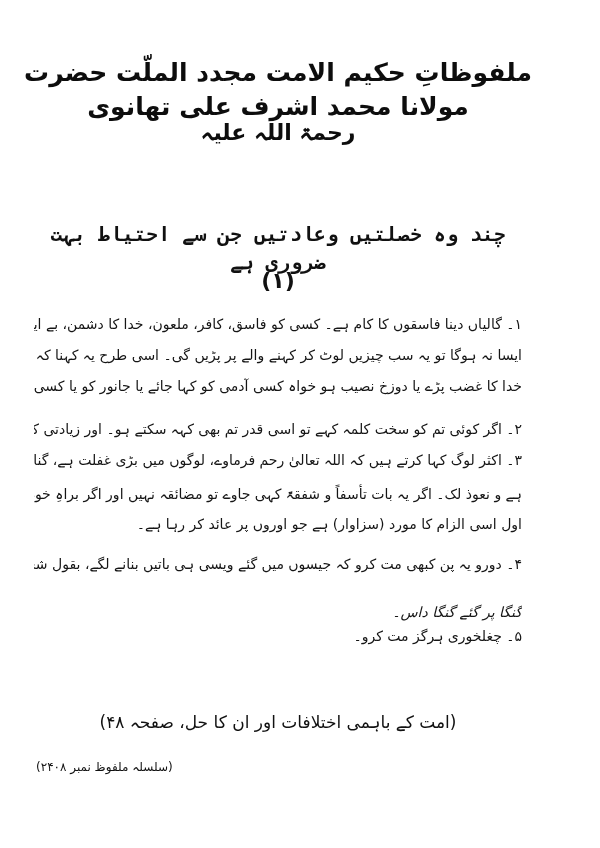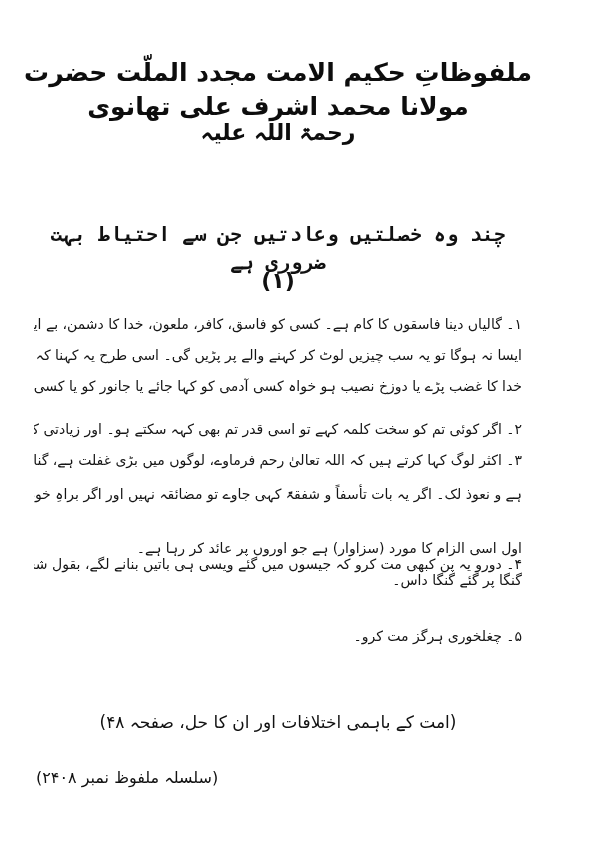--- a/index.html
+++ b/index.html
@@ -87,23 +87,22 @@
       text-align: center;
       direction: rtl;
       font-size: 17px;
       line-height: 20px;
     }
     .footer-series {
       position: absolute;
       top: 758px;
       left: 36px;
       direction: rtl;
-      font-size: 16px;
+      font-size: 12px;
       line-height: 18px;
-      margin-top: 11px;
     }
   </style>
 </head>
 <body>
 
 <div class="page">
 
   <div class="title title-line1">ملفوظاتِ حکیم الامت مجدد الملّت حضرت مولانا محمد اشرف علی تھانوی</div>
   <div class="title title-line2">رحمۃ اللہ علیہ</div>
 
@@ -111,22 +110,22 @@
 
   <div class="section-num">(۱)</div>
 
   <div class="body-text" style="top:312px; height:380px;">
     <div class="line" style="top:0px; left:0;">۱۔ گالیاں دینا فاسقوں کا کام ہے۔ کسی کو فاسق، کافر، ملعون، خدا کا دشمن، بے ایمان مت کہو۔ اگر وہ شخص</div>
     <div class="line justify" style="top:31px;">ایسا نہ ہوگا تو یہ سب چیزیں لوٹ کر کہنے والے پر پڑیں گی۔ اسی طرح یہ کہنا کہ فلانے پر خدا کی مار، خدا کی پھٹکار،</div>
     <div class="line" style="top:62px;">خدا کا غضب پڑے یا دوزخ نصیب ہو خواہ کسی آدمی کو کہا جائے یا جانور کو یا کسی بے جان چیز کو۔</div>
     <div class="line" style="top:105px;">۲۔ اگر کوئی تم کو سخت کلمہ کہے تو اسی قدر تم بھی کہہ سکتے ہو۔ اور زیادتی کرنے میں پھر تم گنہگار ہوگے۔</div>
     <div class="line" style="top:136px;">۳۔ اکثر لوگ کہا کرتے ہیں کہ اللہ تعالیٰ رحم فرماوے، لوگوں میں بڑی غفلت ہے، گناہوں پر بڑی جرأت</div>
     <div class="line justify" style="top:170px;">ہے و نعوذ لک۔ اگر یہ بات تأسفاً و شفقۃً کہی جاوے تو مضائقہ نہیں اور اگر براہِ خود پسندی و خود بینی کہا جاوے تو یہ</div>
-    <div class="line" style="top:200px;margin-top:24px;">اول اسی الزام کا مورد (سزاوار) ہے جو اوروں پر عائد کر رہا ہے۔</div>
+    <div class="line" style="top:200px;">اول اسی الزام کا مورد (سزاوار) ہے جو اوروں پر عائد کر رہا ہے۔</div>
     <div class="line" style="top:240px;">۴۔ دورو یہ پن کبھی مت کرو کہ جیسوں میں گئے ویسی ہی باتیں بنانے لگے، بقول شخصے جمنا پر گئے جمنا داس</div>
-    <div class="line" style="top:256px;">گنگا پر گئے گنگا داس۔</div>
+    <div class="line" style="top:288px;font-style:italic;">گنگا پر گئے گنگا داس۔</div>
     <div class="line" style="top:312px;">۵۔ چغلخوری ہرگز مت کرو۔</div>
   </div>
 
   <div class="footer-ref">(امت کے باہمی اختلافات اور ان کا حل، صفحہ ۴۸)</div>
   <div class="footer-series">(سلسلہ ملفوظ نمبر ۲۴۰۸)</div>
 
 </div>
 
 </body></html>

